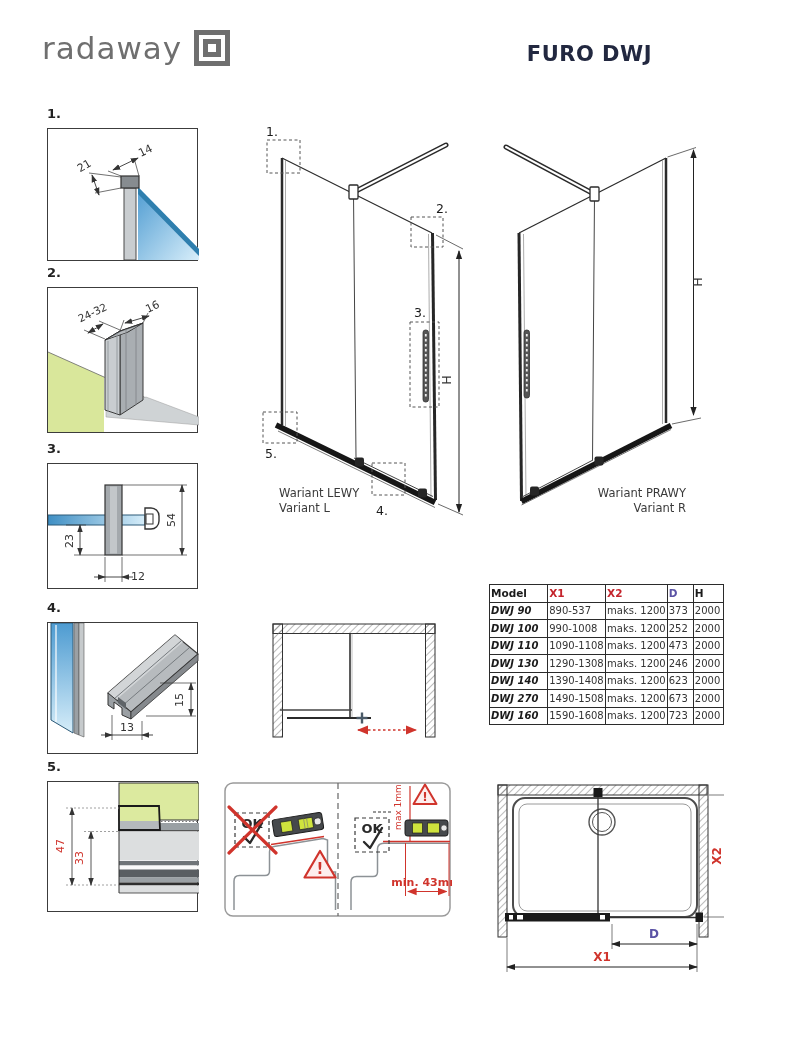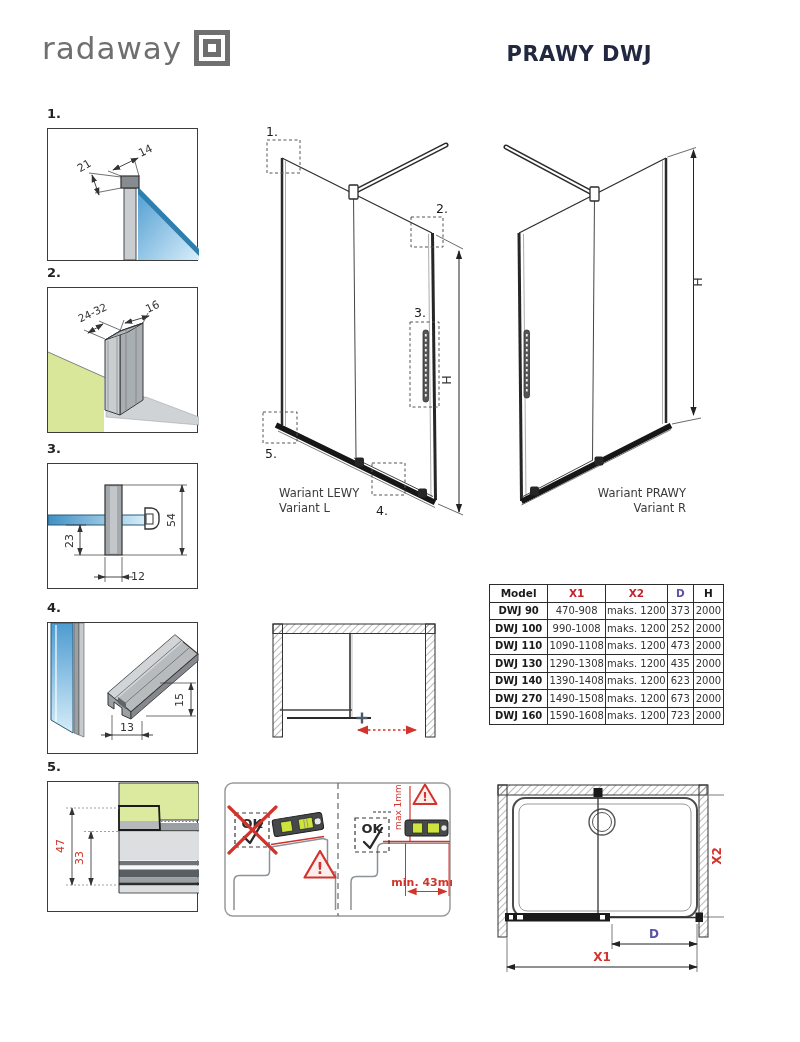--- a/index.html
+++ b/index.html
@@ -12,25 +12,25 @@
   .logo-icon{width:26px;height:26px;border:5px solid #6f6f6f;display:flex;align-items:center;justify-content:center;}
   .logo-icon-inner{width:8px;height:8px;border:5px solid #6f6f6f;}
   .title{right:72px;top:42px;font-size:21px;font-weight:bold;color:#222840;letter-spacing:0.5px;}
   
   .detail{left:47px;width:151px;}
   .detail-num{font-size:13px;font-weight:bold;color:#222;height:22px;}
   .detail-box{border:1.5px solid #3c3c3c;background:#fff;}
   .detail-box svg{display:block;}
   
   .size-table{border-collapse:collapse;border:1.5px solid #2b2b2b;table-layout:fixed;background:#fff;}
-  .size-table th,.size-table td{border:1px solid #2b2b2b;text-align:center;font-size:10px;height:16.5px;padding:0 1px;white-space:nowrap;}
+  .size-table th,.size-table td{border:1px solid #2b2b2b;text-align:left;font-size:10px;height:16.5px;padding:0 1px;white-space:nowrap;}
   .size-table th{font-size:10.5px;font-weight:bold;color:#1a1a1a;}
   .size-table th.red{color:#c4232b;}
   .size-table th.blue{color:#5b53a5;}
-  .size-table td.model{font-weight:bold;color:#1a1a1a;}
+  .size-table td.model{font-weight:bold;font-style:italic;color:#1a1a1a;}
   
   svg text{font-family:"DejaVu Sans",sans-serif;}
   .dim{font-size:11px;fill:#333;}
   .dim-red{font-size:11px;fill:#d0342c;}
   .callout{font-size:12.5px;fill:#1a1a1a;}
   .vlabel{font-size:11.5px;fill:#3a3a3a;}
   .hlabel{font-size:12.5px;fill:#333;}
   .ok-text{font-size:13px;font-weight:bold;fill:#2a2a2a;}
   .warn-text{font-size:15px;font-weight:bold;fill:#d0342c;}
   .warn-text-sm{font-size:12px;font-weight:bold;fill:#d0342c;}
@@ -43,21 +43,21 @@
 <body>
 
 <div class="page">
 
   <div class="abs logo">
     <span class="logo-text">radaway</span>
     <span class="logo-icon">
         <span class="logo-icon-inner"></span>
       </span>
   </div>
-  <div class="abs title">PRAWY DWJ</div>
+  <div class="abs title">FURO DWJ</div>
 
   <div class="abs detail" style="top:106px;">
     <div class="detail-num">1.</div>
     <div class="detail-box">
       <svg width="151" height="131" viewBox="0 0 151 131">
         <defs>
           <linearGradient id="g1" x1="0" y1="0" x2="1" y2="1">
             <stop offset="0" stop-color="#4d9bd1"></stop>
               <stop offset="1" stop-color="#d8eefa"></stop>
           </linearGradient>
@@ -347,21 +347,21 @@
         <th>Model</th>
         <th class="red">X1</th>
         <th class="red">X2</th>
         <th class="blue">D</th>
         <th>H</th>
       </tr>
     </thead>
     <tbody>
       <tr>
           <td class="model">DWJ 90</td>
-          <td>470-908</td>
+          <td>890-537</td>
           <td>maks. 1200</td>
           <td>373</td>
           <td>2000</td>
         </tr>
       <tr>
           <td class="model">DWJ 100</td>
           <td>990-1008</td>
           <td>maks. 1200</td>
           <td>252</td>
           <td>2000</td>
@@ -370,21 +370,21 @@
           <td class="model">DWJ 110</td>
           <td>1090-1108</td>
           <td>maks. 1200</td>
           <td>473</td>
           <td>2000</td>
         </tr>
       <tr>
           <td class="model">DWJ 130</td>
           <td>1290-1308</td>
           <td>maks. 1200</td>
-          <td>435</td>
+          <td>246</td>
           <td>2000</td>
         </tr>
       <tr>
           <td class="model">DWJ 140</td>
           <td>1390-1408</td>
           <td>maks. 1200</td>
           <td>623</td>
           <td>2000</td>
         </tr>
       <tr>

